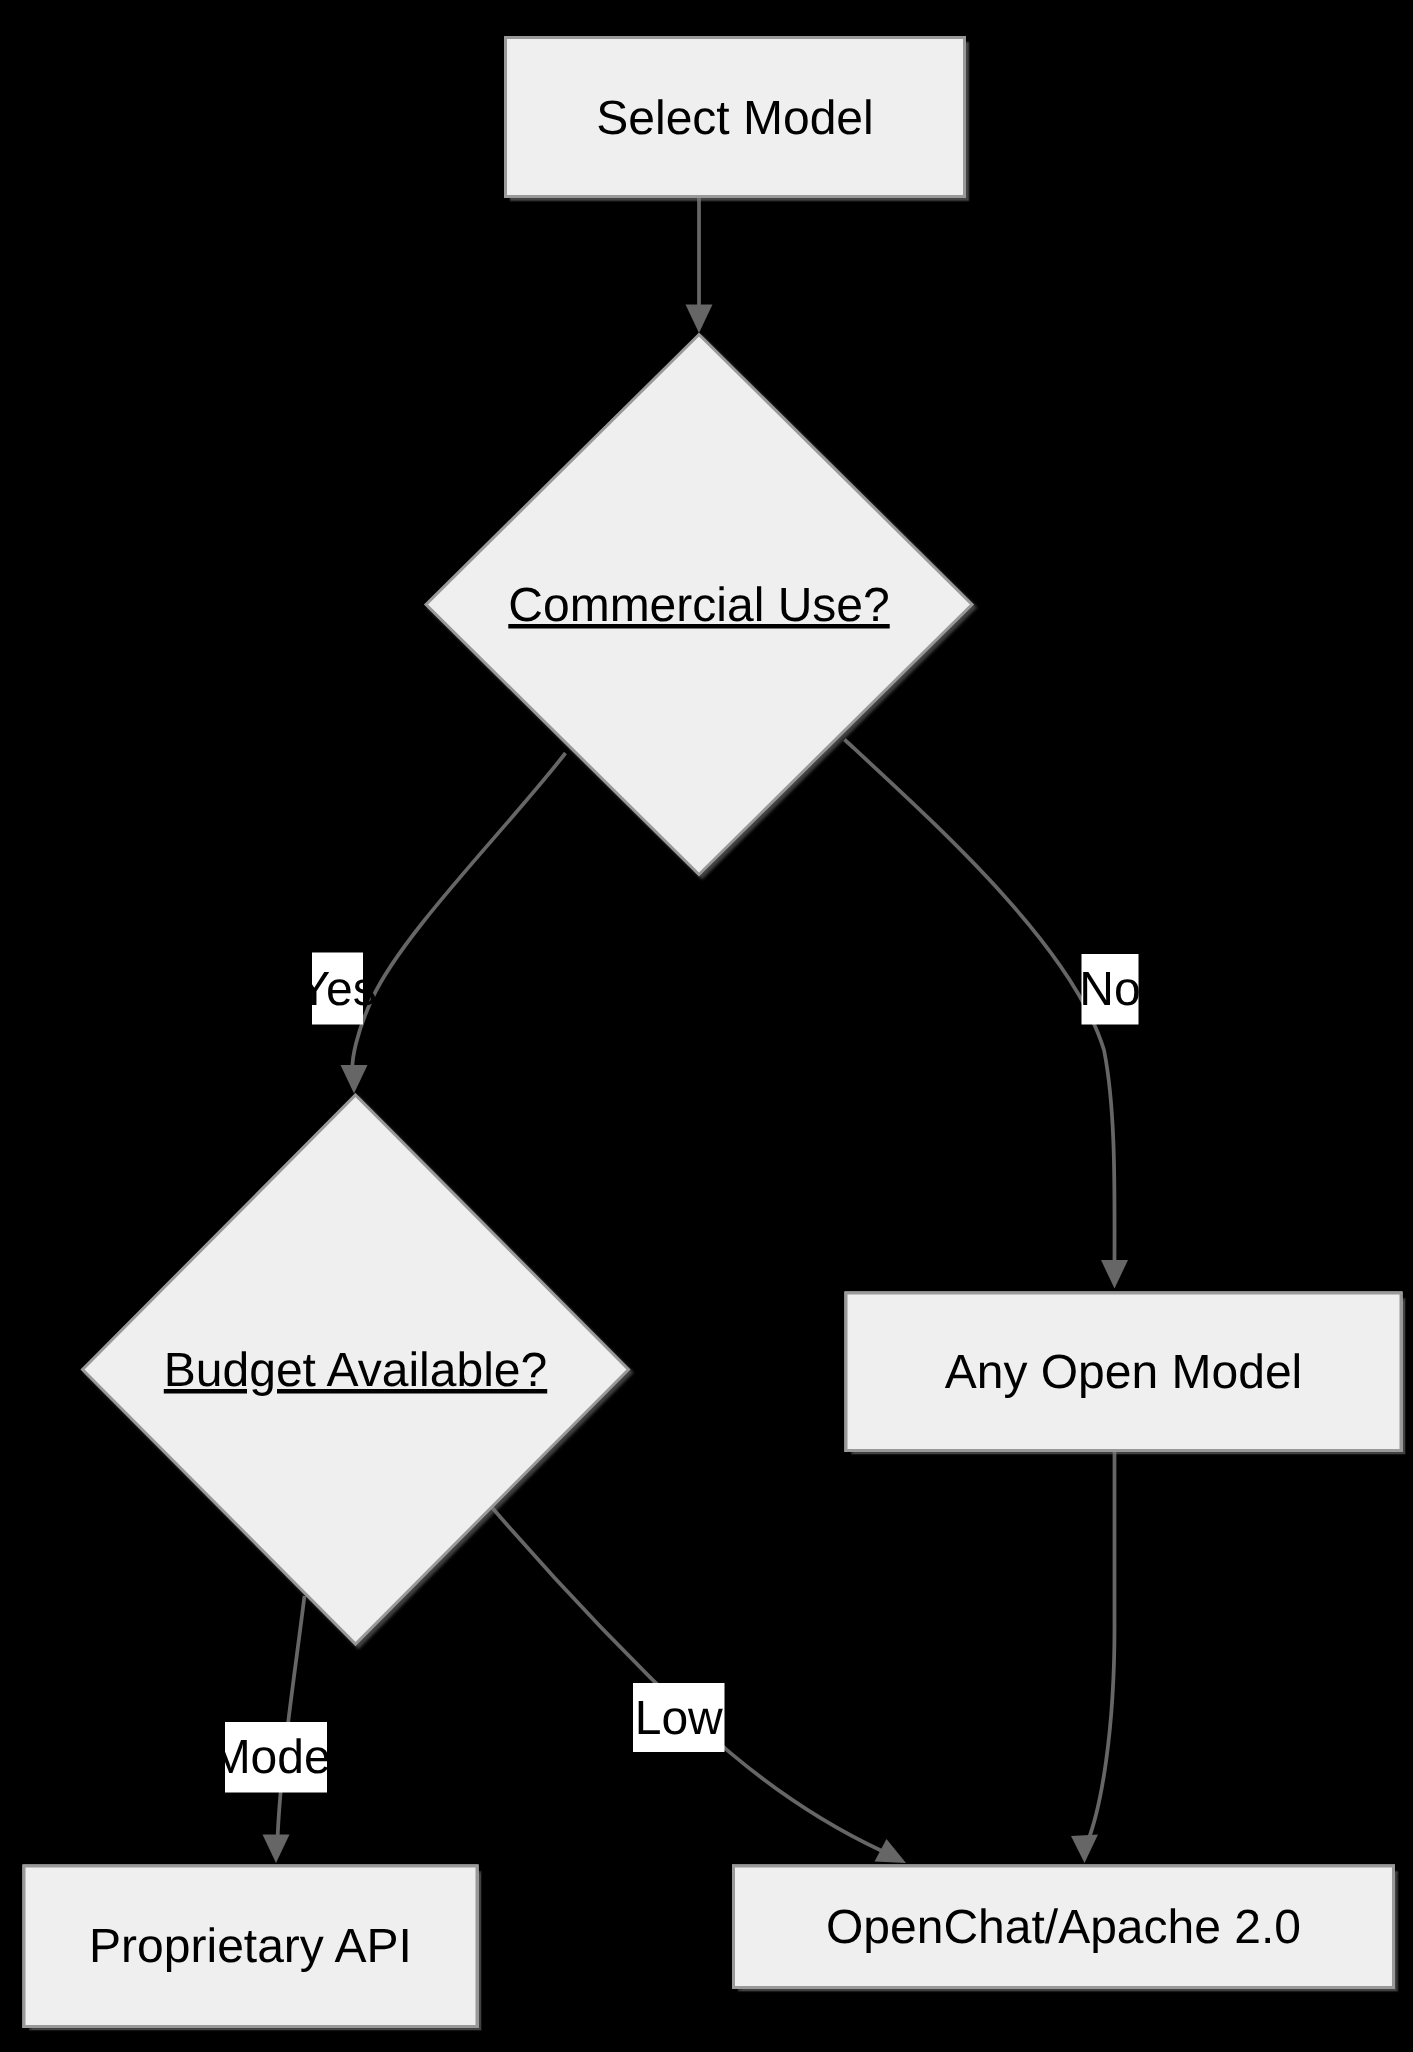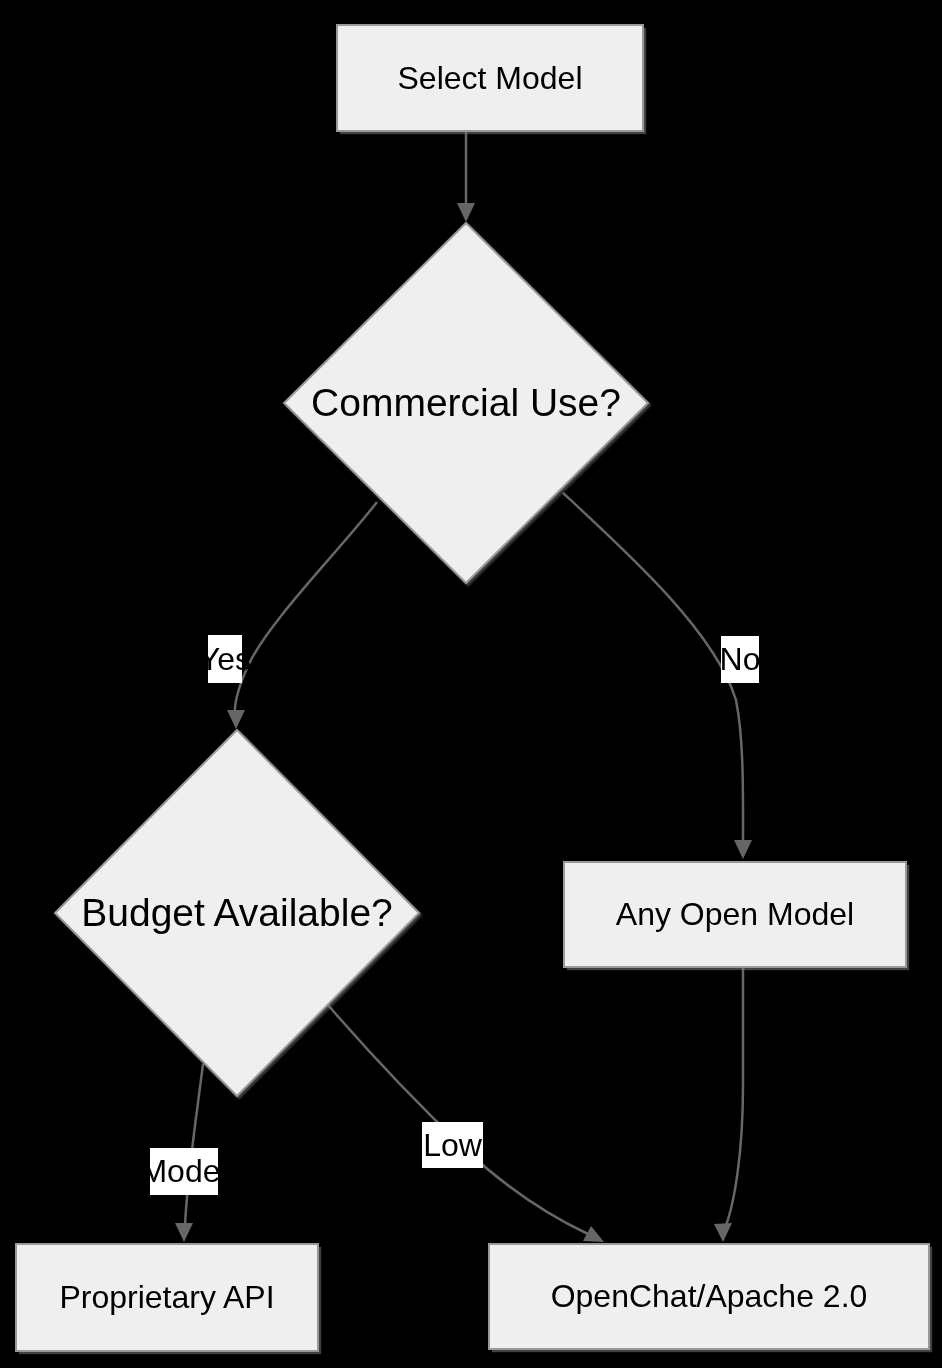--- a/index.html
+++ b/index.html
@@ -48,24 +48,25 @@
     justify-content: center;
     font-size: 32px;
     color: var(--text, #000);
     white-space: nowrap;
   }
   .diamond-label {
     position: absolute;
     display: flex;
     align-items: center;
     justify-content: center;
-    font-size: 39px;
+    font-size: 32px;
     color: var(--text, #000);
     white-space: nowrap;
     pointer-events: none;
+    text-decoration: underline;
   }
   .edge-label {
     position: absolute;
     background: var(--label-bg, #fff);
     display: flex;
     align-items: center;
     justify-content: center;
     font-size: 32px;
     color: var(--text, #000);
     white-space: nowrap;
@@ -95,25 +96,25 @@
 
     <path class="edge" d="M 743 968 L 743 1085 C 743 1155, 734 1205, 725 1228"></path>
     <polygon class="arrowhead" points="723,1242 714,1224 732,1223"></polygon>
 
     <polygon class="shape" points="466,223 648,403 466,583 284,403"></polygon>
     <polygon class="shape" points="237,730 419,913 237,1096 55,913"></polygon>
   </svg>
 
   <div class="node" style="left:312px; top:24px; width:308px; height:108px;margin-left:24px;">Select Model</div>
 
-  <div class="node" style="left:563px; top:861px; width:344px; height:107px;">Any Open Model</div>
+  <div class="node" style="left:563px; top:861px; width:372px; height:107px;">Any Open Model</div>
 
   <div class="node" style="left:15px; top:1243px; width:304px; height:109px;">Proprietary API</div>
 
-  <div class="node" style="left:488px; top:1243px; width:442px; height:107px;">OpenChat/Apache 2.0</div>
+  <div class="node" style="left:488px; top:1243px; width:442px; height:83px;">OpenChat/Apache 2.0</div>
 
   <div class="diamond-label" style="left:316px; top:383px; width:300px; height:40px;">Commercial Use?</div>
 
   <div class="diamond-label" style="left:87px; top:893px; width:300px; height:40px;">Budget Available?</div>
 
   <div class="edge-label" style="left:208px; top:635px; width:34px; height:48px;">Yes</div>
 
   <div class="edge-label" style="left:721px; top:636px; width:38px; height:47px;">No</div>
 
   <div class="edge-label" style="left:150px; top:1148px; width:68px; height:47px;">Model</div>

